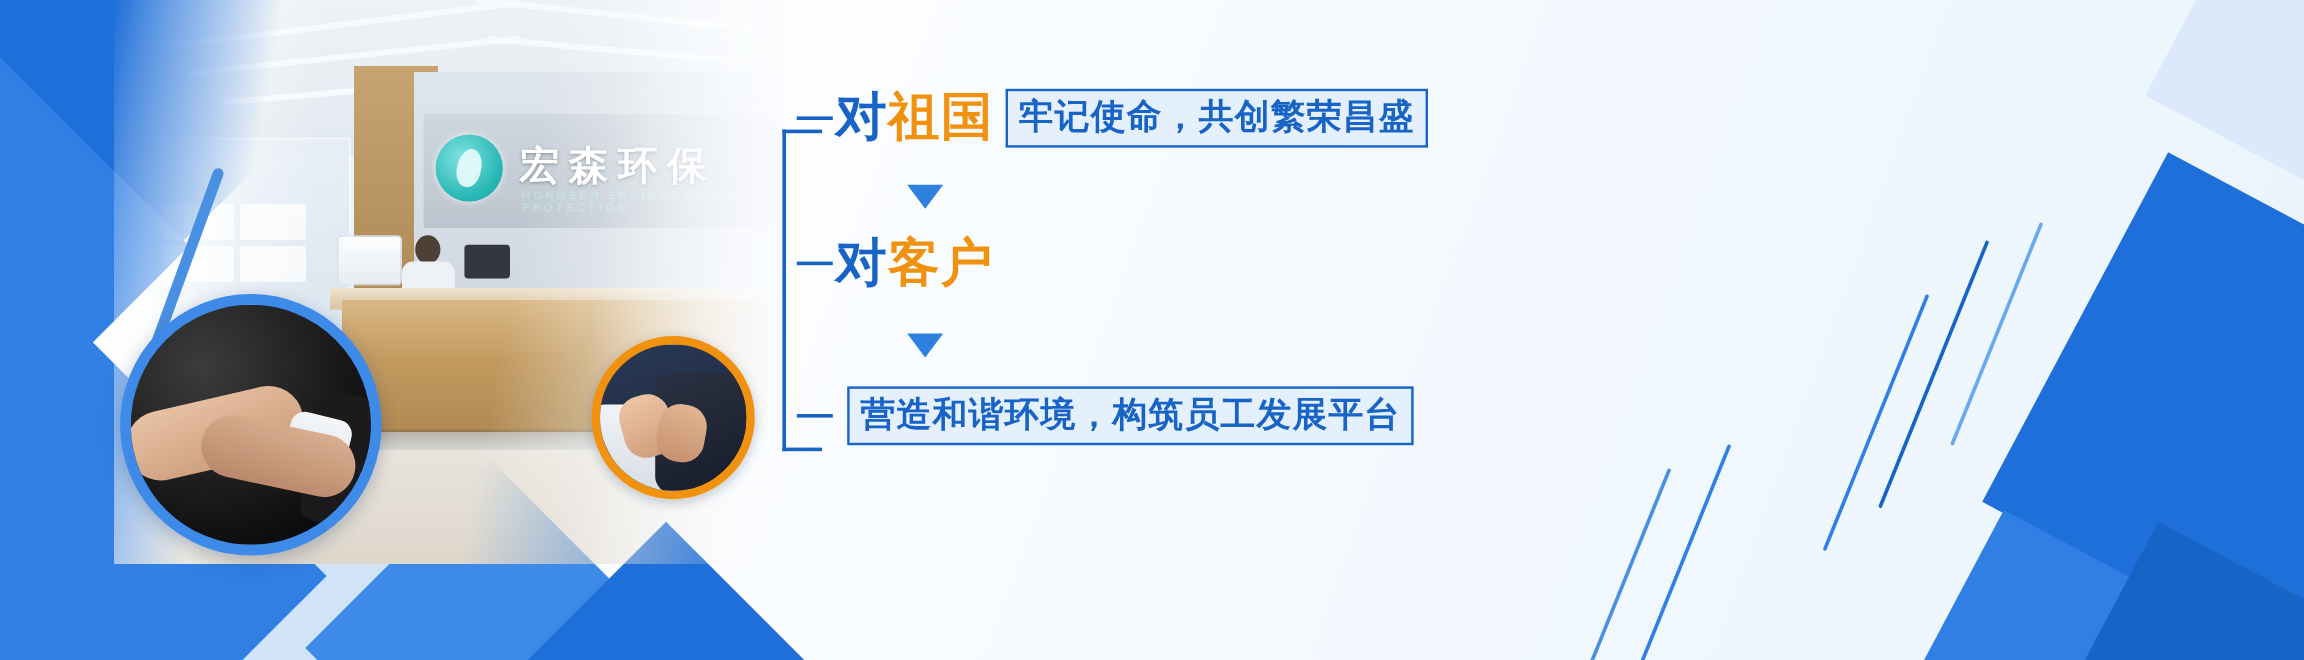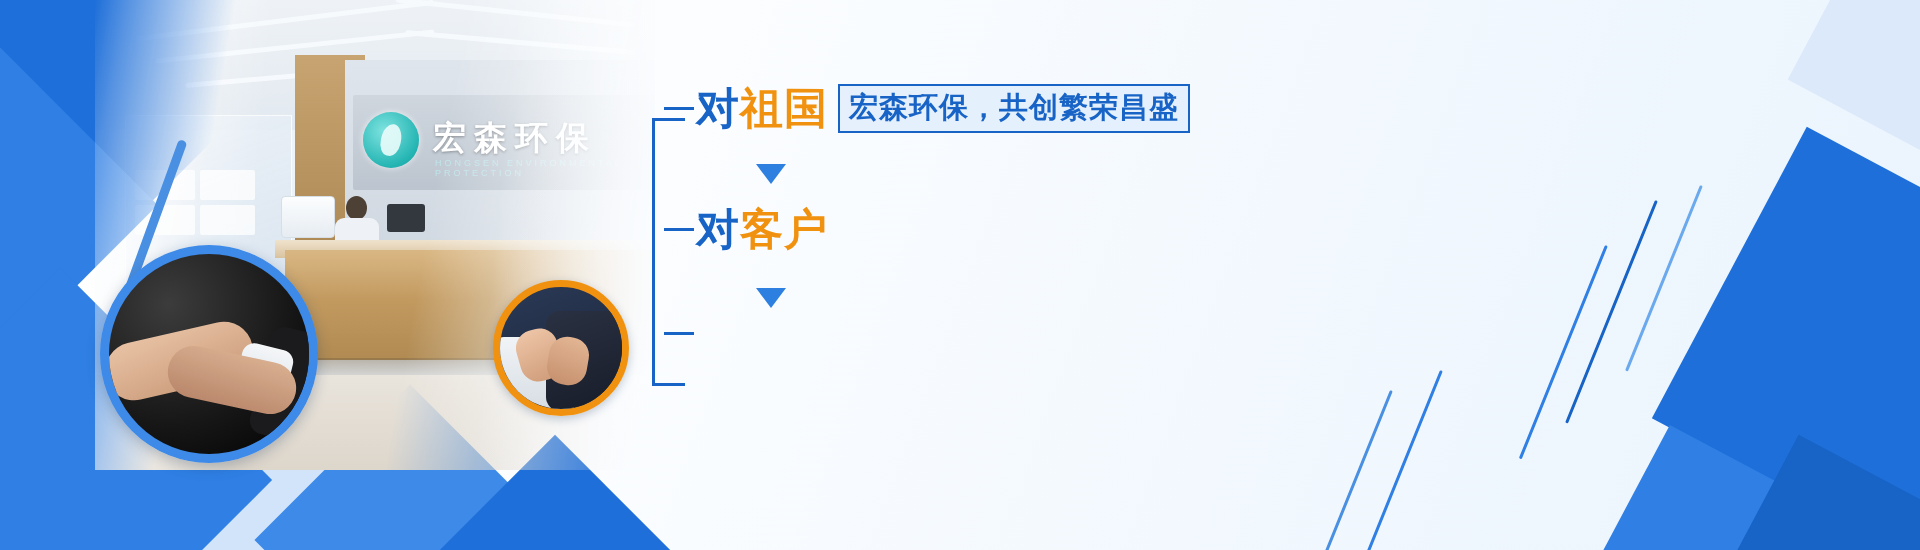--- a/index.html
+++ b/index.html
@@ -190,21 +190,21 @@
   #circ-applause .hand1{
     position:absolute;left:18px;top:42px;width:42px;height:52px;border-radius:18px;
     background:linear-gradient(170deg,#eec6a8,#cf9c79);transform:rotate(-16deg);
   }
   #circ-applause .hand2{
     position:absolute;left:48px;top:50px;width:40px;height:48px;border-radius:18px;
     background:linear-gradient(190deg,#e4b795,#c58f6d);transform:rotate(10deg);
   }
 
   
-  #content{position:absolute;left:652px;top:84px;width:700px;height:330px;}
+  #content{position:absolute;left:652px;top:74px;width:700px;height:330px;}
   #bracket{
     position:absolute;left:0;top:34px;width:30px;height:262px;
     border-left:3px solid #1763c6;
     border-top:3px solid #1763c6;
     border-bottom:3px solid #1763c6;
   }
   .row{
     position:absolute;left:12px;display:flex;align-items:center;white-space:nowrap;
   }
   .row .tick{
@@ -324,34 +324,35 @@
     <div class="hand1"></div>
     <div class="hand2"></div>
   </div>
 
   <div id="content">
     <div id="bracket"></div>
 
     <div class="row" id="row1">
       <span class="tick"></span>
       <span class="kw"><span class="blue">对</span><span class="orange">祖国</span></span>
-      <span class="desc">宏森环保，共创繁荣昌盛</span>
+      <span class="desc">牢记使命，共创繁荣昌盛</span>
     </div>
 
     <div class="arrow" id="arrow1"></div>
 
     <div class="row" id="row2">
       <span class="tick"></span>
       <span class="kw"><span class="blue">对</span><span class="orange">客户</span></span>
     </div>
 
     <div class="arrow" id="arrow2"></div>
 
     <div class="row" id="row3">
       <span class="tick"></span>
+      <span class="desc">营造和谐环境，构筑员工发展平台</span>
     </div>
   </div>
 
   <div class="shape rt-pale"></div>
   <div class="shape rt-big"></div>
   <div class="shape rb-mid"></div>
   <div class="shape rb-deep"></div>
 
   <div class="rb-lines">
     <div class="dline" style="left:60px;top:390px;width:3px;height:230px;transform:rotate(22deg);background:#4a90e2;"></div>

